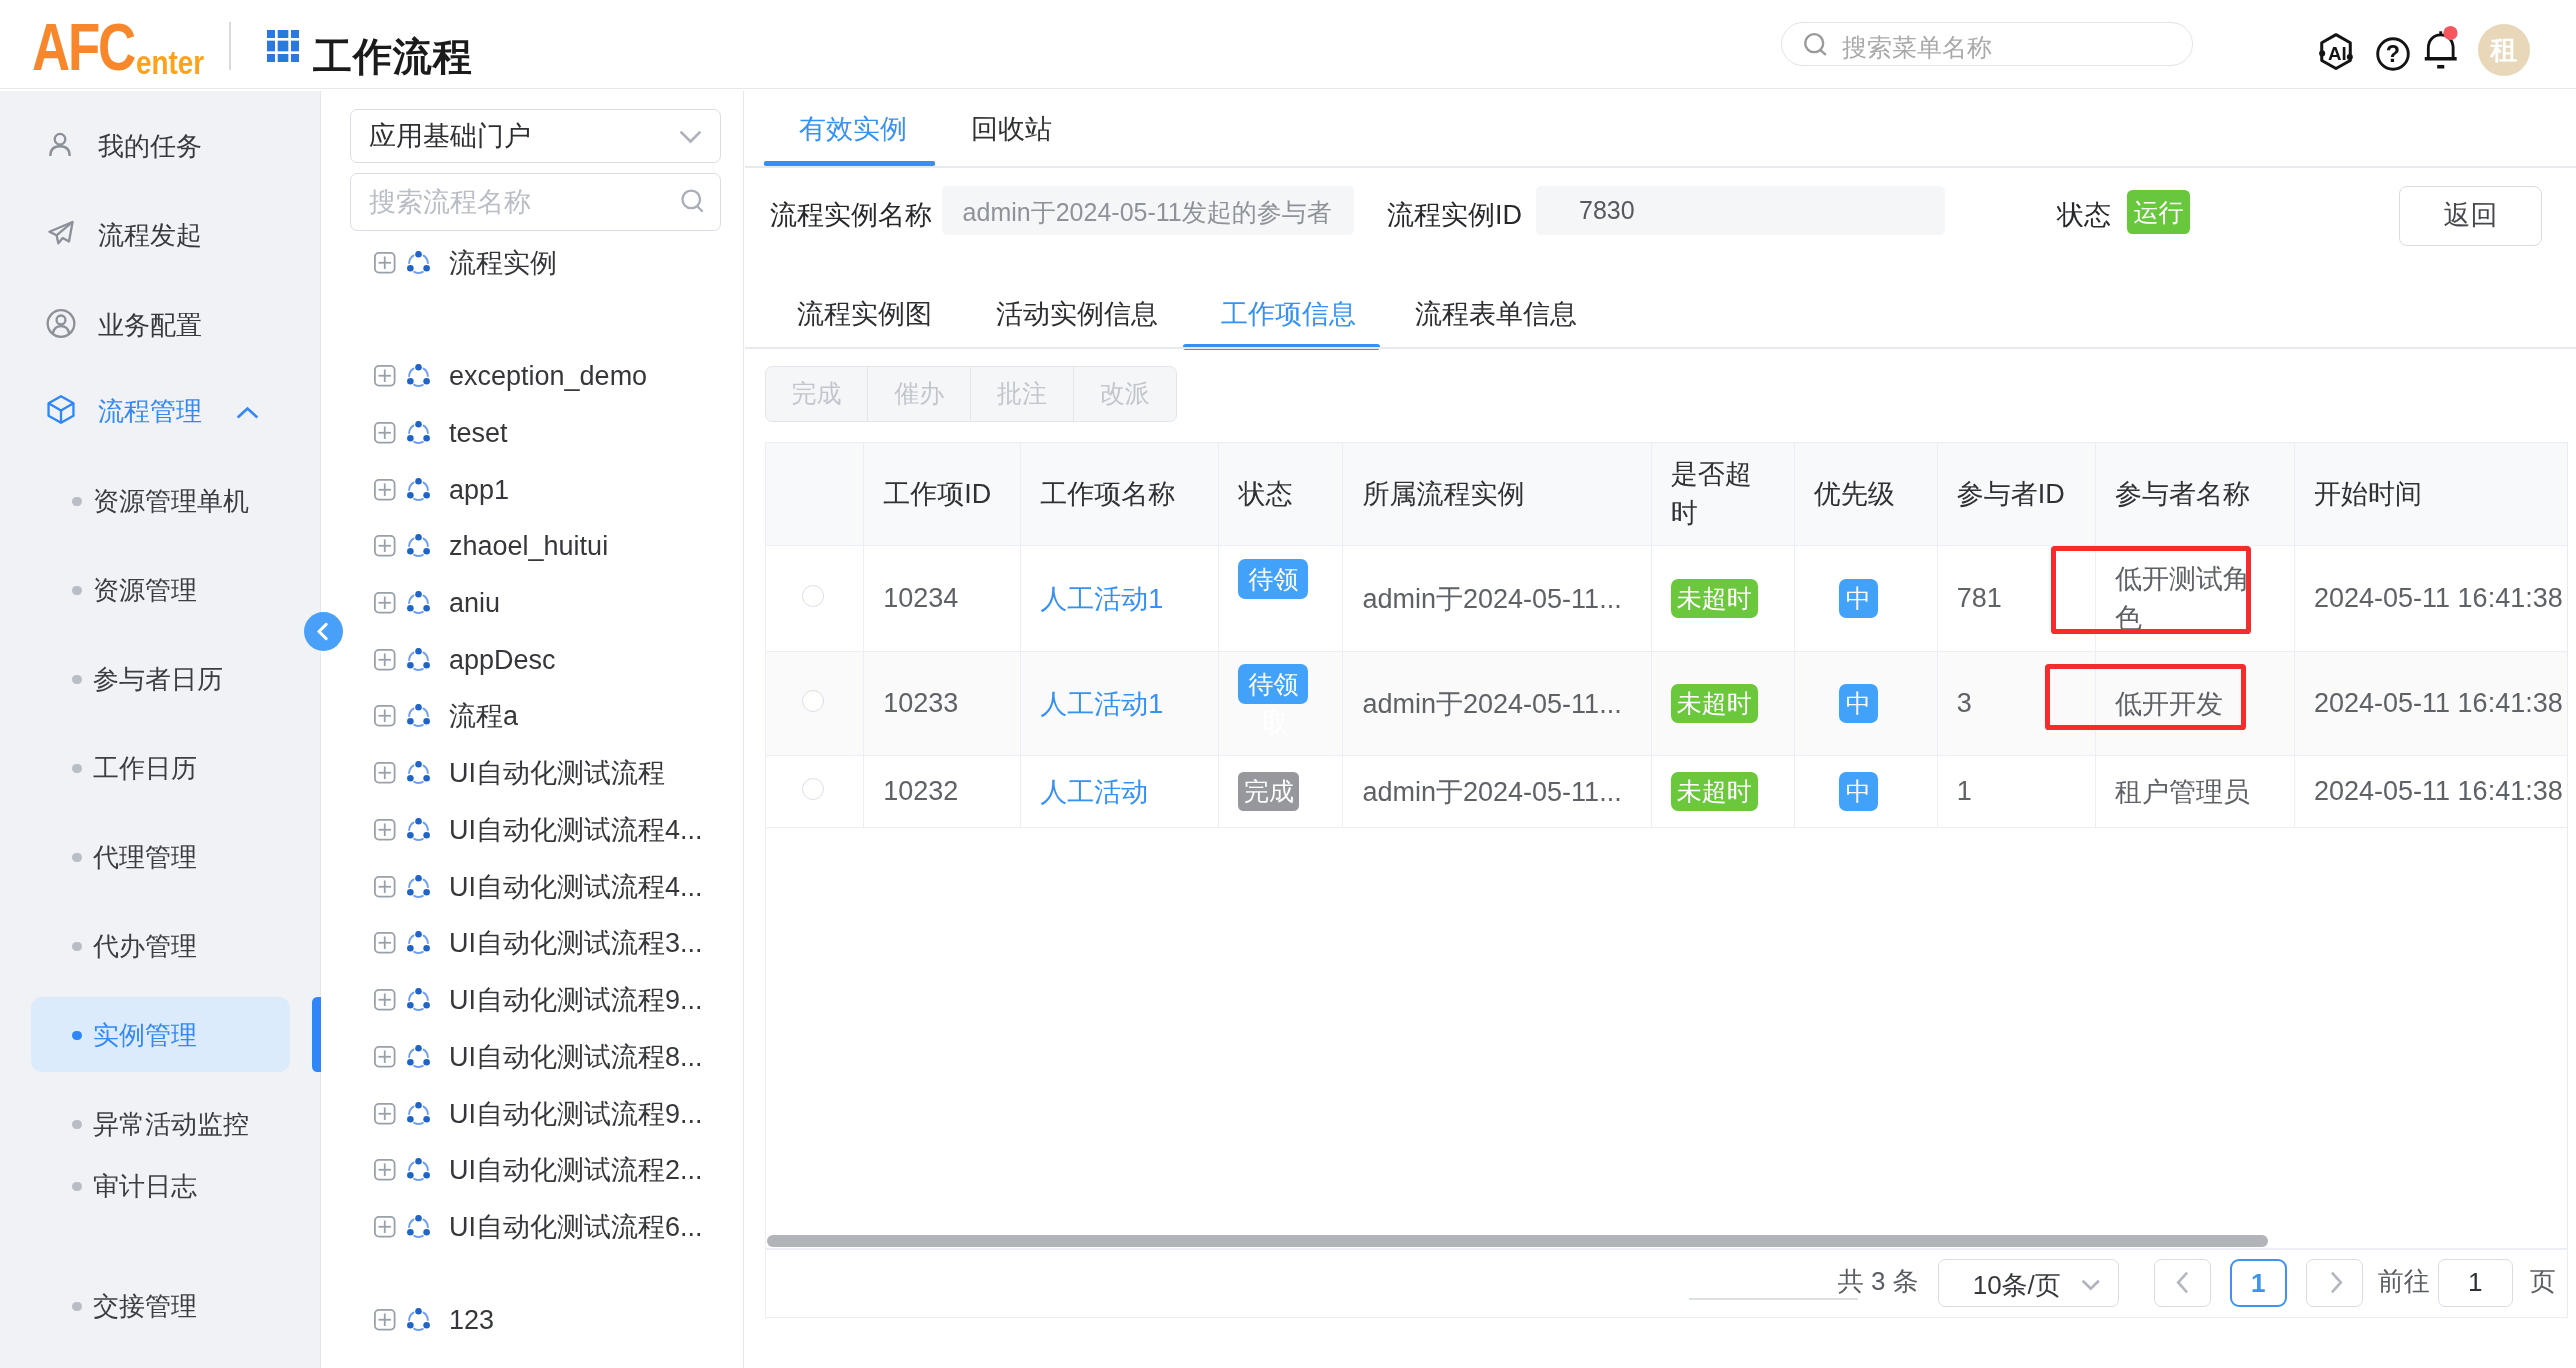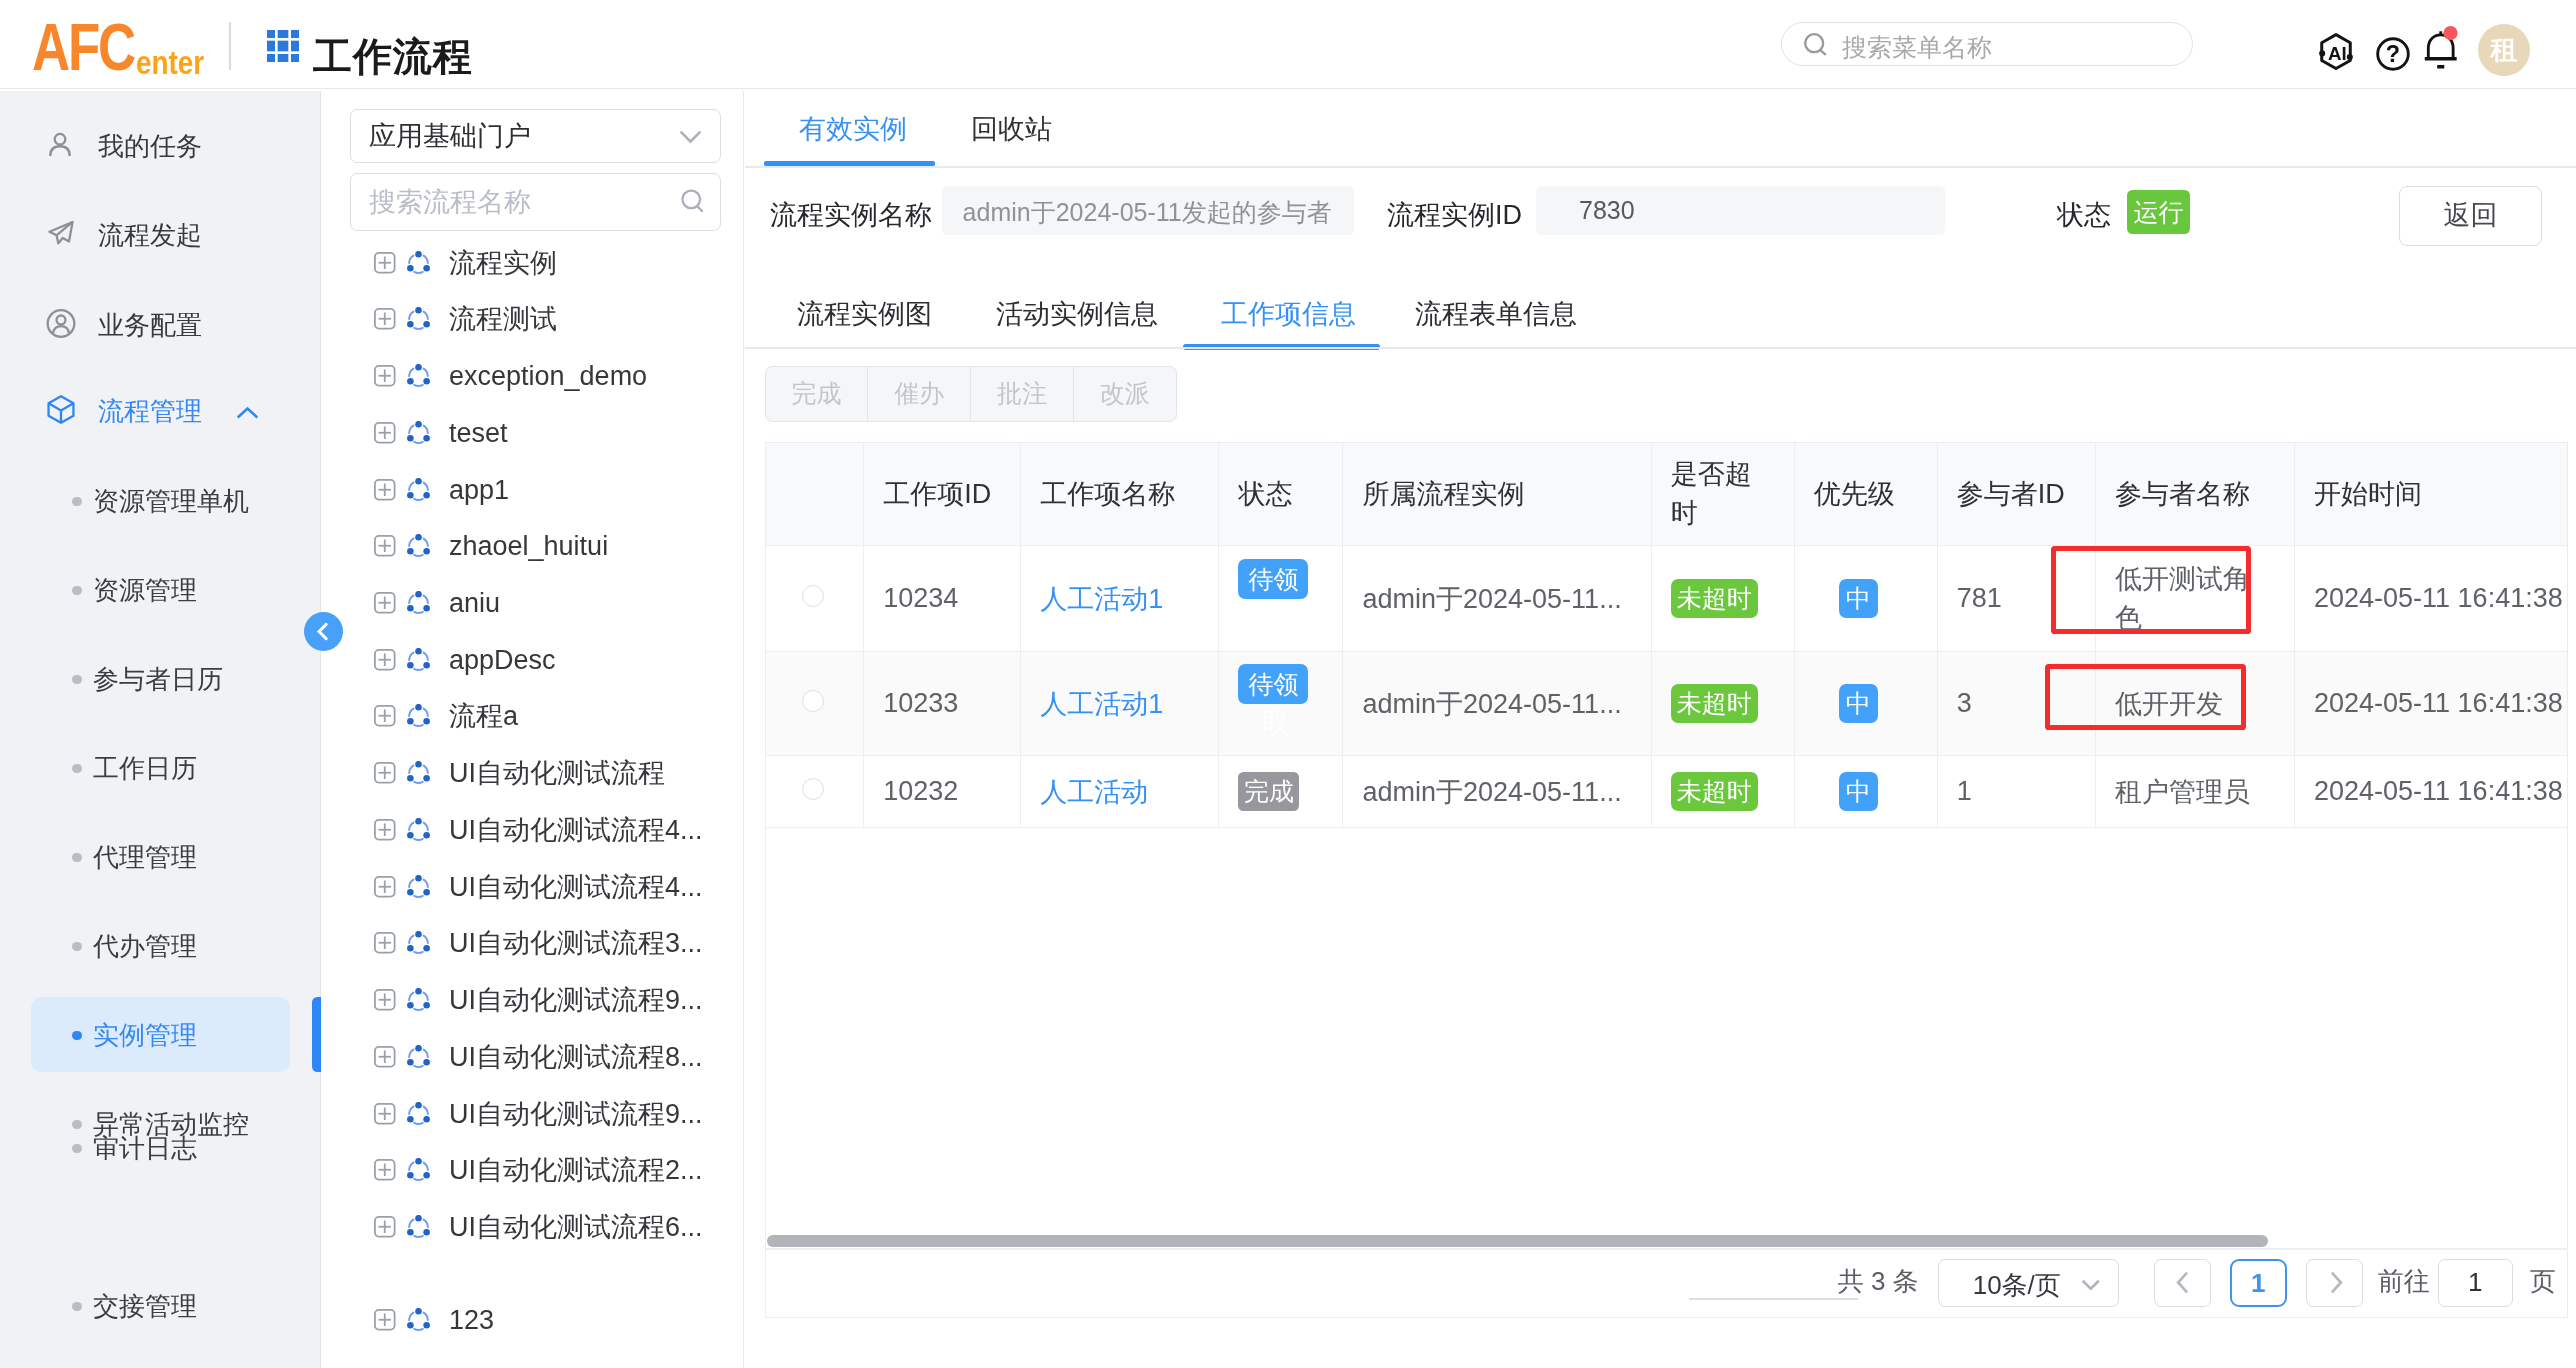--- a/index.html
+++ b/index.html
@@ -188,21 +188,21 @@
         <span class="tx">代办管理</span>
       </div>
     <div class="s-item" style="top:918px;">
         <span class="dot" style="background:#2f86f6;"></span>
         <span class="tx" style="color:#3388f5;">实例管理</span>
       </div>
     <div class="s-item" style="top:1007px;">
         <span class="dot"></span>
         <span class="tx">异常活动监控</span>
       </div>
-    <div class="s-item" style="top:1031px;padding-left:32px;">
+    <div class="s-item" style="top:1069px;padding-left:32px;">
         <span class="dot"></span>
         <span class="tx">审计日志</span>
       </div>
     <div class="s-item" style="top:1189px;">
         <span class="dot"></span>
         <span class="tx">交接管理</span>
       </div>
   </div>
   <div id="collapse-btn">
     <svg width="39" height="39" viewBox="0 0 44 44" fill="none" stroke="#fff" stroke-width="3.4" stroke-linecap="round">
@@ -235,38 +235,20 @@
               <g stroke="#6f9df2" stroke-width="2.2" stroke-linecap="round">
                 <path d="M19.7 5.2 A10.5 10.5 0 0 1 24.5 13.45"></path>
                 <path d="M18.8 23.4 A10.5 10.5 0 0 1 9.2 23.4"></path>
                 <path d="M3.5 13.45 A10.5 10.5 0 0 1 8.3 5.2"></path>
               </g>
               <circle cx="14" cy="3.6" r="3.7" fill="#2264c5"></circle>
               <circle cx="4.9" cy="19.3" r="3.7" fill="#2264c5"></circle>
               <circle cx="23.1" cy="19.3" r="3.7" fill="#2264c5"></circle>
             </svg></span>
           <span class="tx">流程实例</span>
-        </div>
-      <div class="t-item" style="top:200px;">
-          <span class="eb"><svg width="21.5" height="21.5" viewBox="0 0 24 24" fill="none" stroke="#99a0a9" stroke-width="2">
-              <rect x="1" y="1" width="22" height="22" rx="4.5"></rect>
-              <line x1="5" y1="12" x2="19" y2="12"></line>
-              <line x1="12" y1="5" x2="12" y2="19"></line>
-            </svg></span>
-          <span class="ai"><svg width="25" height="25" viewBox="0 0 28 28" fill="none">
-              <g stroke="#6f9df2" stroke-width="2.2" stroke-linecap="round">
-                <path d="M19.7 5.2 A10.5 10.5 0 0 1 24.5 13.45"></path>
-                <path d="M18.8 23.4 A10.5 10.5 0 0 1 9.2 23.4"></path>
-                <path d="M3.5 13.45 A10.5 10.5 0 0 1 8.3 5.2"></path>
-              </g>
-              <circle cx="14" cy="3.6" r="3.7" fill="#2264c5"></circle>
-              <circle cx="4.9" cy="19.3" r="3.7" fill="#2264c5"></circle>
-              <circle cx="23.1" cy="19.3" r="3.7" fill="#2264c5"></circle>
-            </svg></span>
-          <span class="tx">流程测试</span>
         </div>
       <div class="t-item" style="top:257px;">
           <span class="eb"><svg width="21.5" height="21.5" viewBox="0 0 24 24" fill="none" stroke="#99a0a9" stroke-width="2">
               <rect x="1" y="1" width="22" height="22" rx="4.5"></rect>
               <line x1="5" y1="12" x2="19" y2="12"></line>
               <line x1="12" y1="5" x2="12" y2="19"></line>
             </svg></span>
           <span class="ai"><svg width="25" height="25" viewBox="0 0 28 28" fill="none">
               <g stroke="#6f9df2" stroke-width="2.2" stroke-linecap="round">
                 <path d="M19.7 5.2 A10.5 10.5 0 0 1 24.5 13.45"></path>

